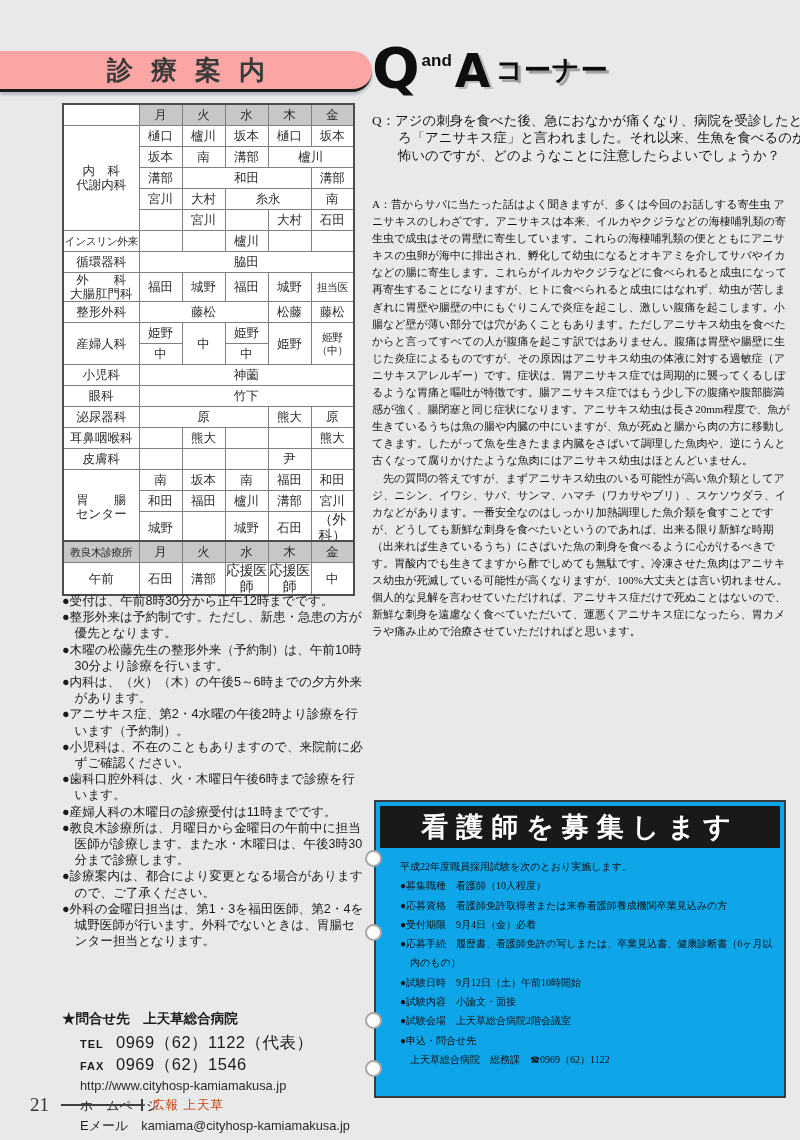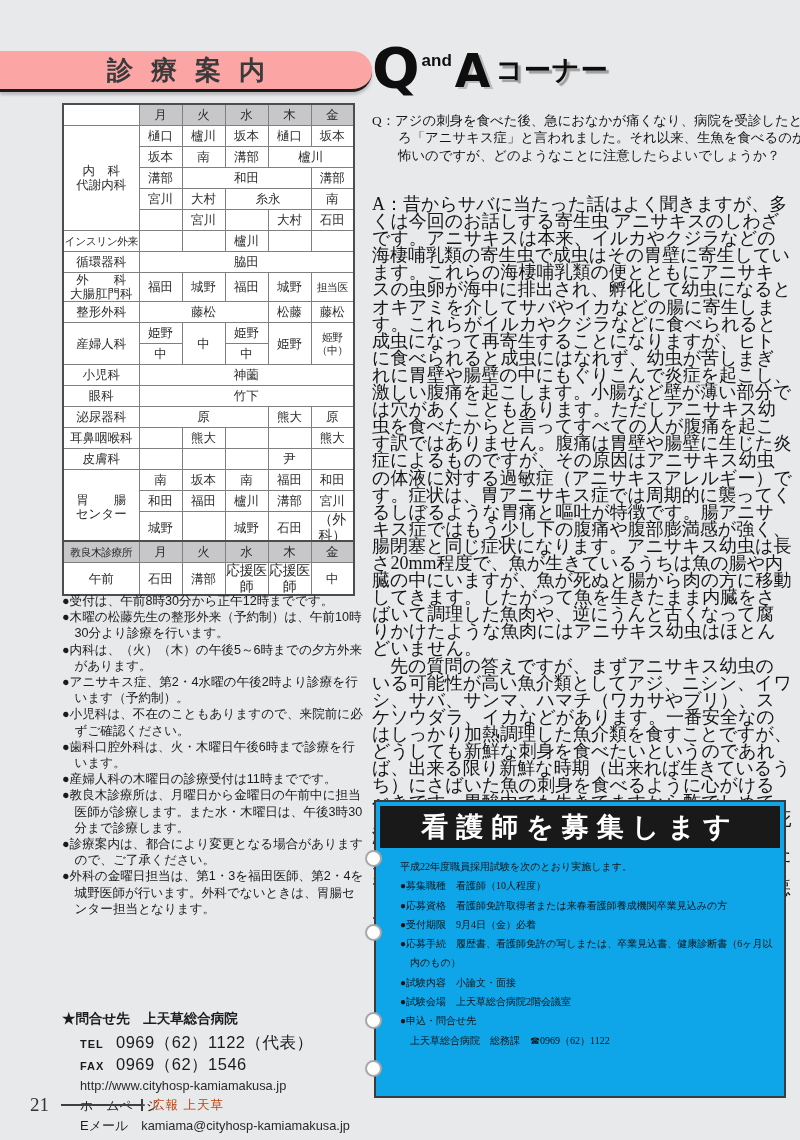--- a/index.html
+++ b/index.html
@@ -66,21 +66,21 @@
   .qa-a{font-size:46px;font-weight:900;line-height:0.82;margin-right:5px;text-shadow:3px 2px 0 #bcbcbc;font-family:"DejaVu Sans",sans-serif;}
   .qa-suffix{font-size:27px;font-weight:900;letter-spacing:1px;margin-bottom:3px;text-shadow:3px 3px 1px #9e9e9e;}
 
   .qa-question{
     position:absolute;left:372px;top:112px;width:420px;margin:0;
     font-family:"Liberation Serif",serif;font-size:13.4px;line-height:17.4px;
     color:#141414;padding-left:26px;text-indent:-26px;
   }
   .qa-answer{
     position:absolute;left:372px;top:196px;width:420px;
-    font-family:"Liberation Serif",serif;font-size:18px;line-height:17.1px;color:#141414;
+    font-family:"Liberation Serif",serif;font-size:11px;line-height:17.1px;color:#141414;
   }
   .qa-answer p{margin:0;}
 
   
   .recruit-box{
     position:absolute;left:374px;top:800px;width:412px;height:298px;
     background:#0ea5e9;border:2px solid #3c3c3c;box-sizing:border-box;
   }
   .recruit-banner{
     margin:4px;height:42px;background:#191919;color:#fff;
@@ -291,20 +291,21 @@
           <td>溝部</td>
           <td class="sm">応援医師</td>
           <td class="sm">応援医師</td>
           <td>中</td>
         </tr>
       </tbody>
   </table>
 
   <div class="notes">
       <p class="note">●受付は、午前8時30分から正午12時までです。</p>
+      <p class="note">●整形外来は予約制です。ただし、新患・急患の方が優先となります。</p>
       <p class="note">●木曜の松藤先生の整形外来（予約制）は、午前10時30分より診療を行います。</p>
       <p class="note">●内科は、（火）（木）の午後5～6時までの夕方外来があります。</p>
       <p class="note">●アニサキス症、第2・4水曜の午後2時より診療を行います（予約制）。</p>
       <p class="note">●小児科は、不在のこともありますので、来院前に必ずご確認ください。</p>
       <p class="note">●歯科口腔外科は、火・木曜日午後6時まで診療を行います。</p>
       <p class="note">●産婦人科の木曜日の診療受付は11時までです。</p>
       <p class="note">●教良木診療所は、月曜日から金曜日の午前中に担当医師が診療します。また水・木曜日は、午後3時30分まで診療します。</p>
       <p class="note">●診療案内は、都合により変更となる場合がありますので、ご了承ください。</p>
       <p class="note">●外科の金曜日担当は、第1・3を福田医師、第2・4を城野医師が行います。外科でないときは、胃腸センター担当となります。</p>
     </div>
@@ -338,20 +339,21 @@
     <span class="hole hole3"></span>
     <span class="hole hole4"></span>
     <div class="recruit-banner">看護師を募集します</div>
     <div class="recruit-content">
       <p class="recruit-intro">平成22年度職員採用試験を次のとおり実施します。</p>
       <div>
           <p class="recruit-item">●募集職種　看護師（10人程度）</p>
           <p class="recruit-item">●応募資格　看護師免許取得者または来春看護師養成機関卒業見込みの方</p>
           <p class="recruit-item">●受付期限　9月4日（金）必着</p>
           <p class="recruit-item">●応募手続　履歴書、看護師免許の写しまたは、卒業見込書、健康診断書（6ヶ月以内のもの）</p>
+          <p class="recruit-item">●試験日時　9月12日（土）午前10時開始</p>
           <p class="recruit-item">●試験内容　小論文・面接</p>
           <p class="recruit-item">●試験会場　上天草総合病院2階会議室</p>
           <p class="recruit-item">●申込・問合せ先</p>
         </div>
       <p class="recruit-contact">上天草総合病院　総務課　☎0969（62）1122</p>
     </div>
   </div>
 
   <div class="footer">
     <span class="footer-num">21</span>

